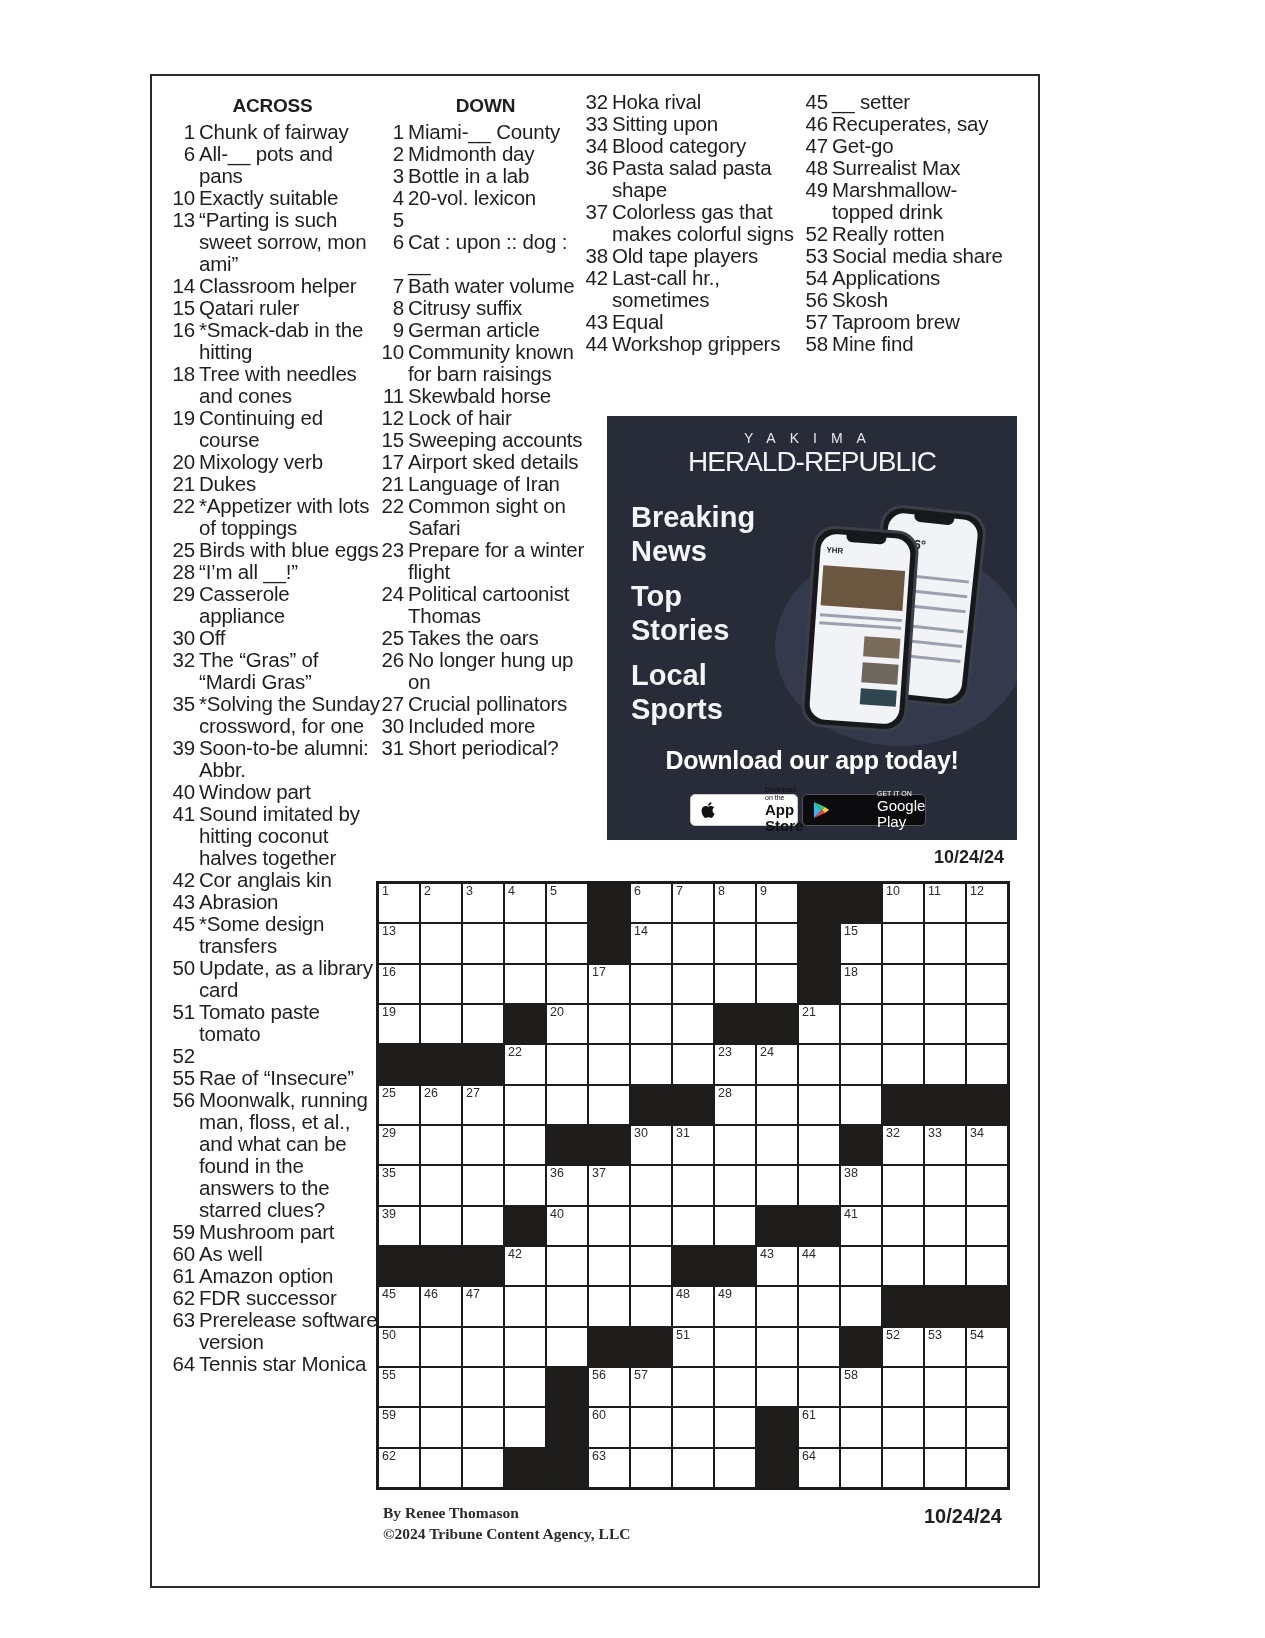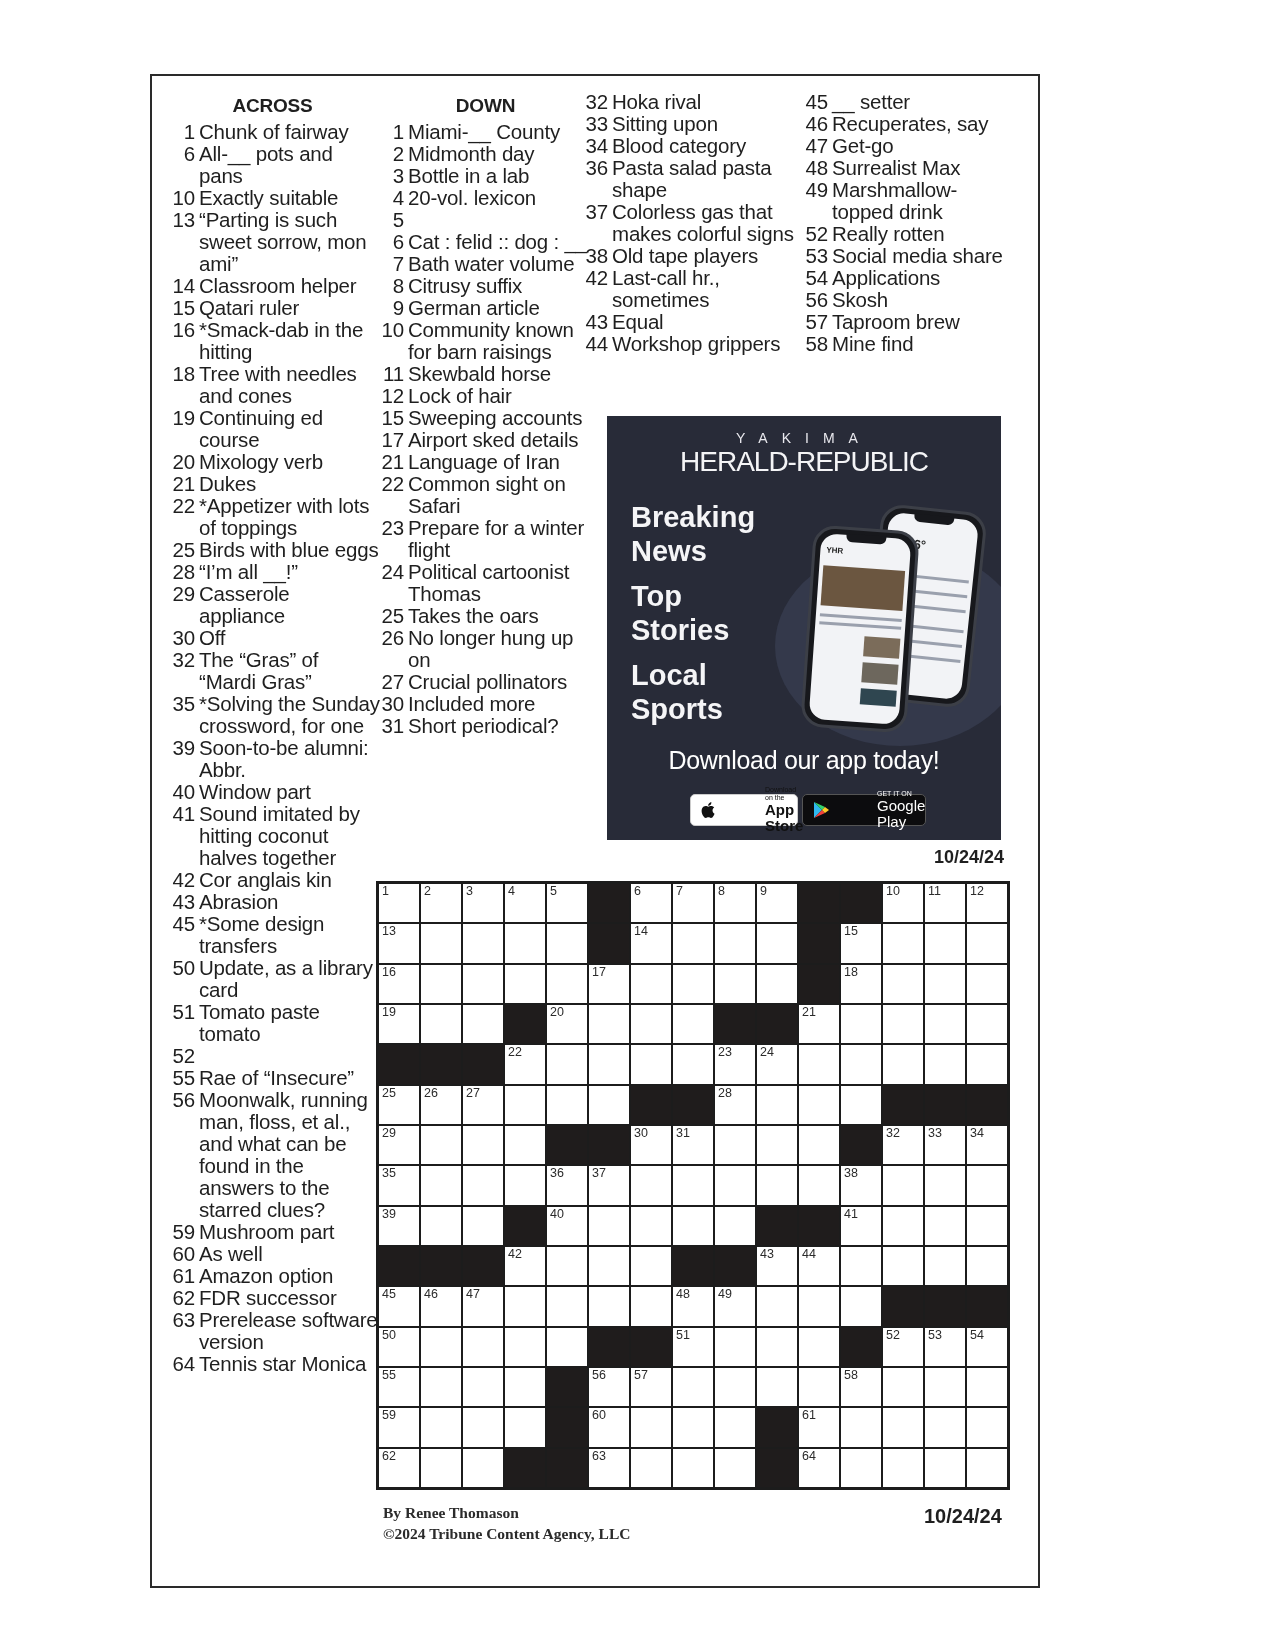--- a/index.html
+++ b/index.html
@@ -10,34 +10,34 @@
   .clue { display: flex; }
   .clue .num { width: 30px; text-align: right; padding-right: 4px; flex: none; }
   .clue .txt { flex: 1; }
   .col-across { left: 165px; top: 91px; width: 215px; }
   .col-down { left: 378px; top: 91px; width: 215px; }
   .col-down .clue .num { width: 26px; }
   .col-c3 { left: 584px; top: 91px; width: 210px; }
   .col-c4 { left: 804px; top: 91px; width: 210px; }
   .col-c3 .clue .num, .col-c4 .clue .num { width: 24px; }
 
-  .ad { position: absolute; left: 607px; top: 416px; width: 394px; height: 424px; background: #282b38; color: #fff; overflow: hidden; }
+  .ad { position: absolute; left: 607px; top: 416px; width: 394px; height: 424px; background: #282b38; color: #fff; overflow: hidden; padding-left: 16px; }
   .ad .brand-top { position: absolute; left: 0; right: 0; top: 14px; text-align: center; font-size: 14px; letter-spacing: 14px; color: #e9e9ee; }
   .ad .brand { position: absolute; left: 0; right: 0; top: 30px; text-align: center; font-size: 28px; letter-spacing: -1px; color: #f4f4f6; }
   .ad .tag { position: absolute; left: 24px; font-size: 29px; font-weight: bold; line-height: 34px; color: #f5f5f7; }
   .ad .glow { position: absolute; left: 168px; top: 130px; width: 250px; height: 200px; border-radius: 50%; background: #34394b; }
   .phone { position: absolute; border-radius: 22px; background: #17181c; border: 3px solid #3c3f47; }
   .phone .screen { position: absolute; left: 5px; top: 5px; right: 5px; bottom: 5px; background: #f2f3f6; border-radius: 16px; overflow: hidden; }
   .phone .notch { position: absolute; top: 4px; left: 50%; width: 40px; height: 8px; margin-left: -20px; background: #17181c; border-radius: 0 0 6px 6px; }
   .phone.back { left: 265px; top: 92px; width: 100px; height: 190px; transform: rotate(6deg); }
   .phone.front { left: 200px; top: 112px; width: 100px; height: 196px; transform: rotate(4deg); }
   .scr-img { position: absolute; left: 4px; right: 4px; height: 40px; background: #6b5640; }
   .scr-line { position: absolute; left: 4px; right: 4px; height: 3px; background: #9aa0ad; }
   .temp { position: absolute; left: 20px; top: 22px; font-size: 13px; font-weight: bold; color: #222; }
-  .ad .cta { position: absolute; left: 0; right: 0; top: 330px; text-align: center; font-size: 25px; font-weight: normal; color: #fff; letter-spacing: -0.3px; }
+  .ad .cta { position: absolute; left: 0; right: 0; top: 330px; text-align: center; font-size: 25px; font-weight: bold; color: #fff; letter-spacing: -0.3px; }
   .badge { position: absolute; top: 378px; height: 32px; border-radius: 5px; display: flex; align-items: center; padding: 0 8px; box-sizing: border-box; gap: 41px; }
   .badge.apple { left: 83px; width: 108px; background: #ffffff; color: #111; border: 1px solid #ccc; }
   .badge.google { left: 195px; width: 124px; background: #0c0c0e; color: #fff; border: 1px solid #555; }
   .badge .small { font-size: 7px; line-height: 8px; display: block; }
   .badge .big { font-size: 15px; line-height: 16px; display: block; font-weight: bold; }
   .badge.google .big { font-weight: normal; }
   .badge .ico { width: 20px; height: 20px; margin-right: 5px; flex: none; }
 
   .date-top { position: absolute; left: 934px; top: 847px; font-size: 18px; font-weight: bold; }
   .grid { position: absolute; left: 376px; top: 881px; width: 634px; height: 609px; display: grid; grid-template-columns: repeat(15, 1fr); grid-template-rows: repeat(15, 1fr); border: 3px solid #1c1c1c; box-sizing: border-box; background: #1c1c1c; gap: 2px; }
@@ -214,21 +214,21 @@
       </div>
       <div class="clue">
         <span class="num">4</span>
         <span class="txt">20-vol. lexicon</span>
       </div>
       <div class="clue">
         <span class="num">5</span>
       </div>
       <div class="clue">
         <span class="num">6</span>
-        <span class="txt">Cat : felid :: dog : __</span>
+        <span class="txt">Cat : upon :: dog : __</span>
       </div>
       <div class="clue">
         <span class="num">7</span>
         <span class="txt">Bath water volume</span>
       </div>
       <div class="clue">
         <span class="num">8</span>
         <span class="txt">Citrusy suffix</span>
       </div>
       <div class="clue">

